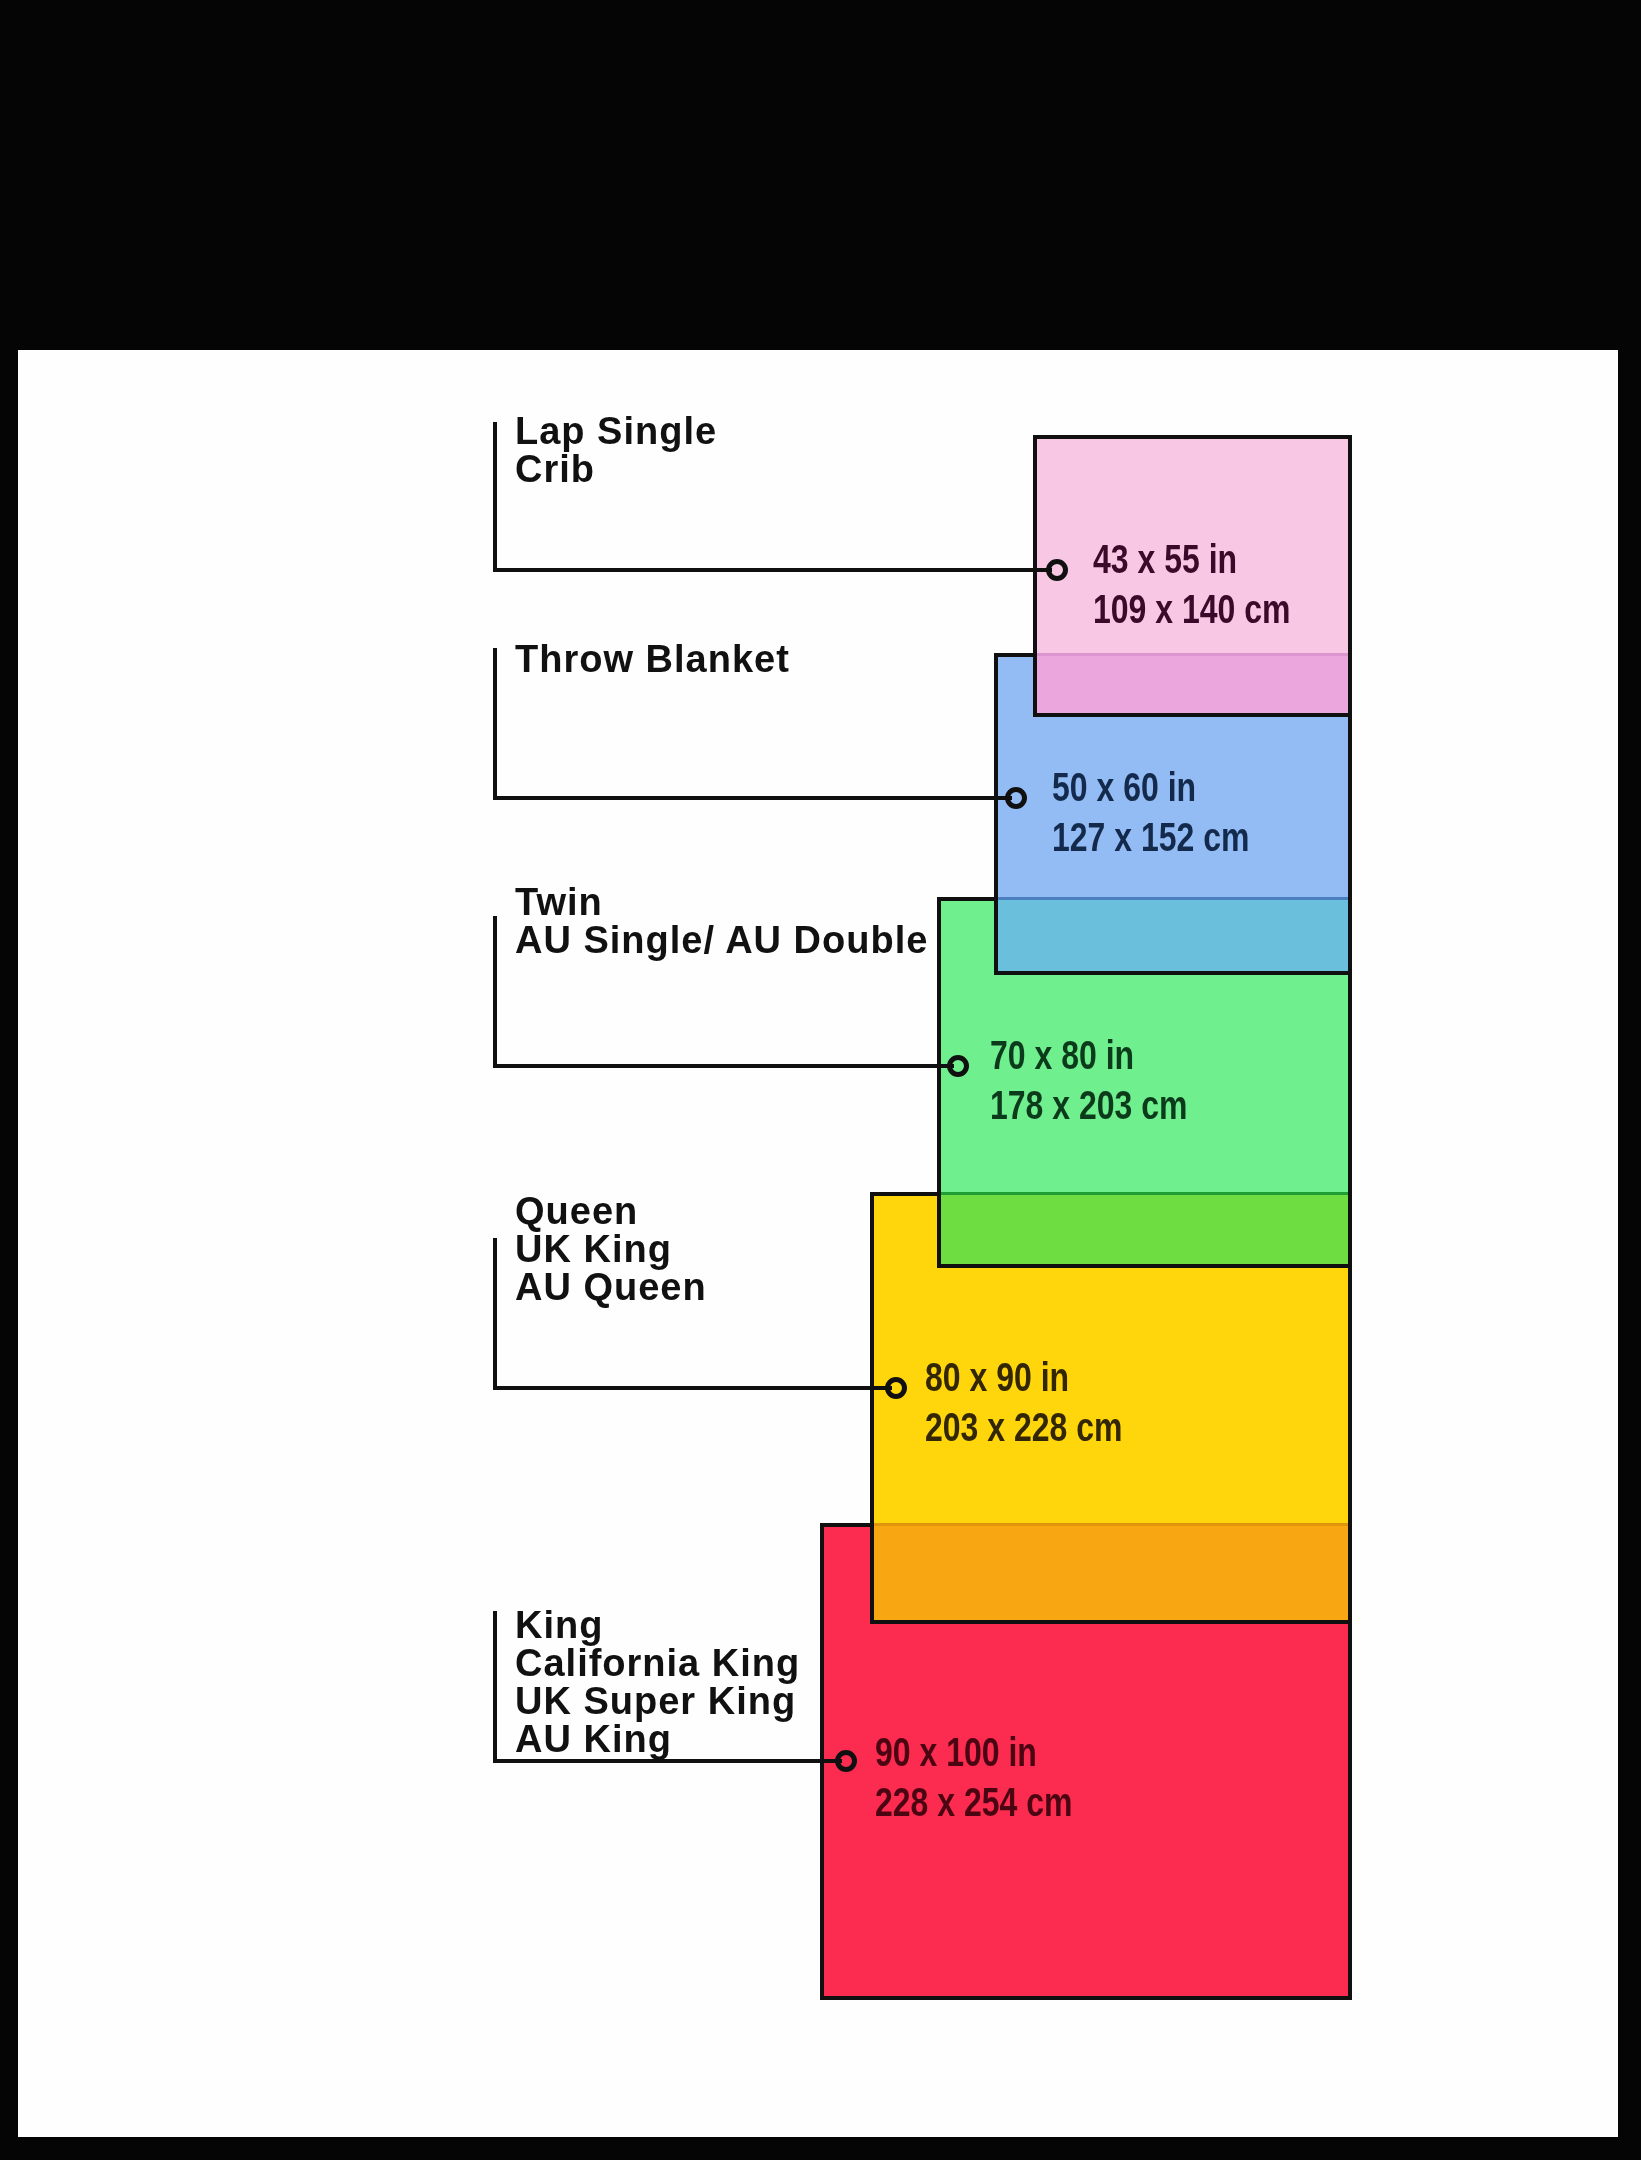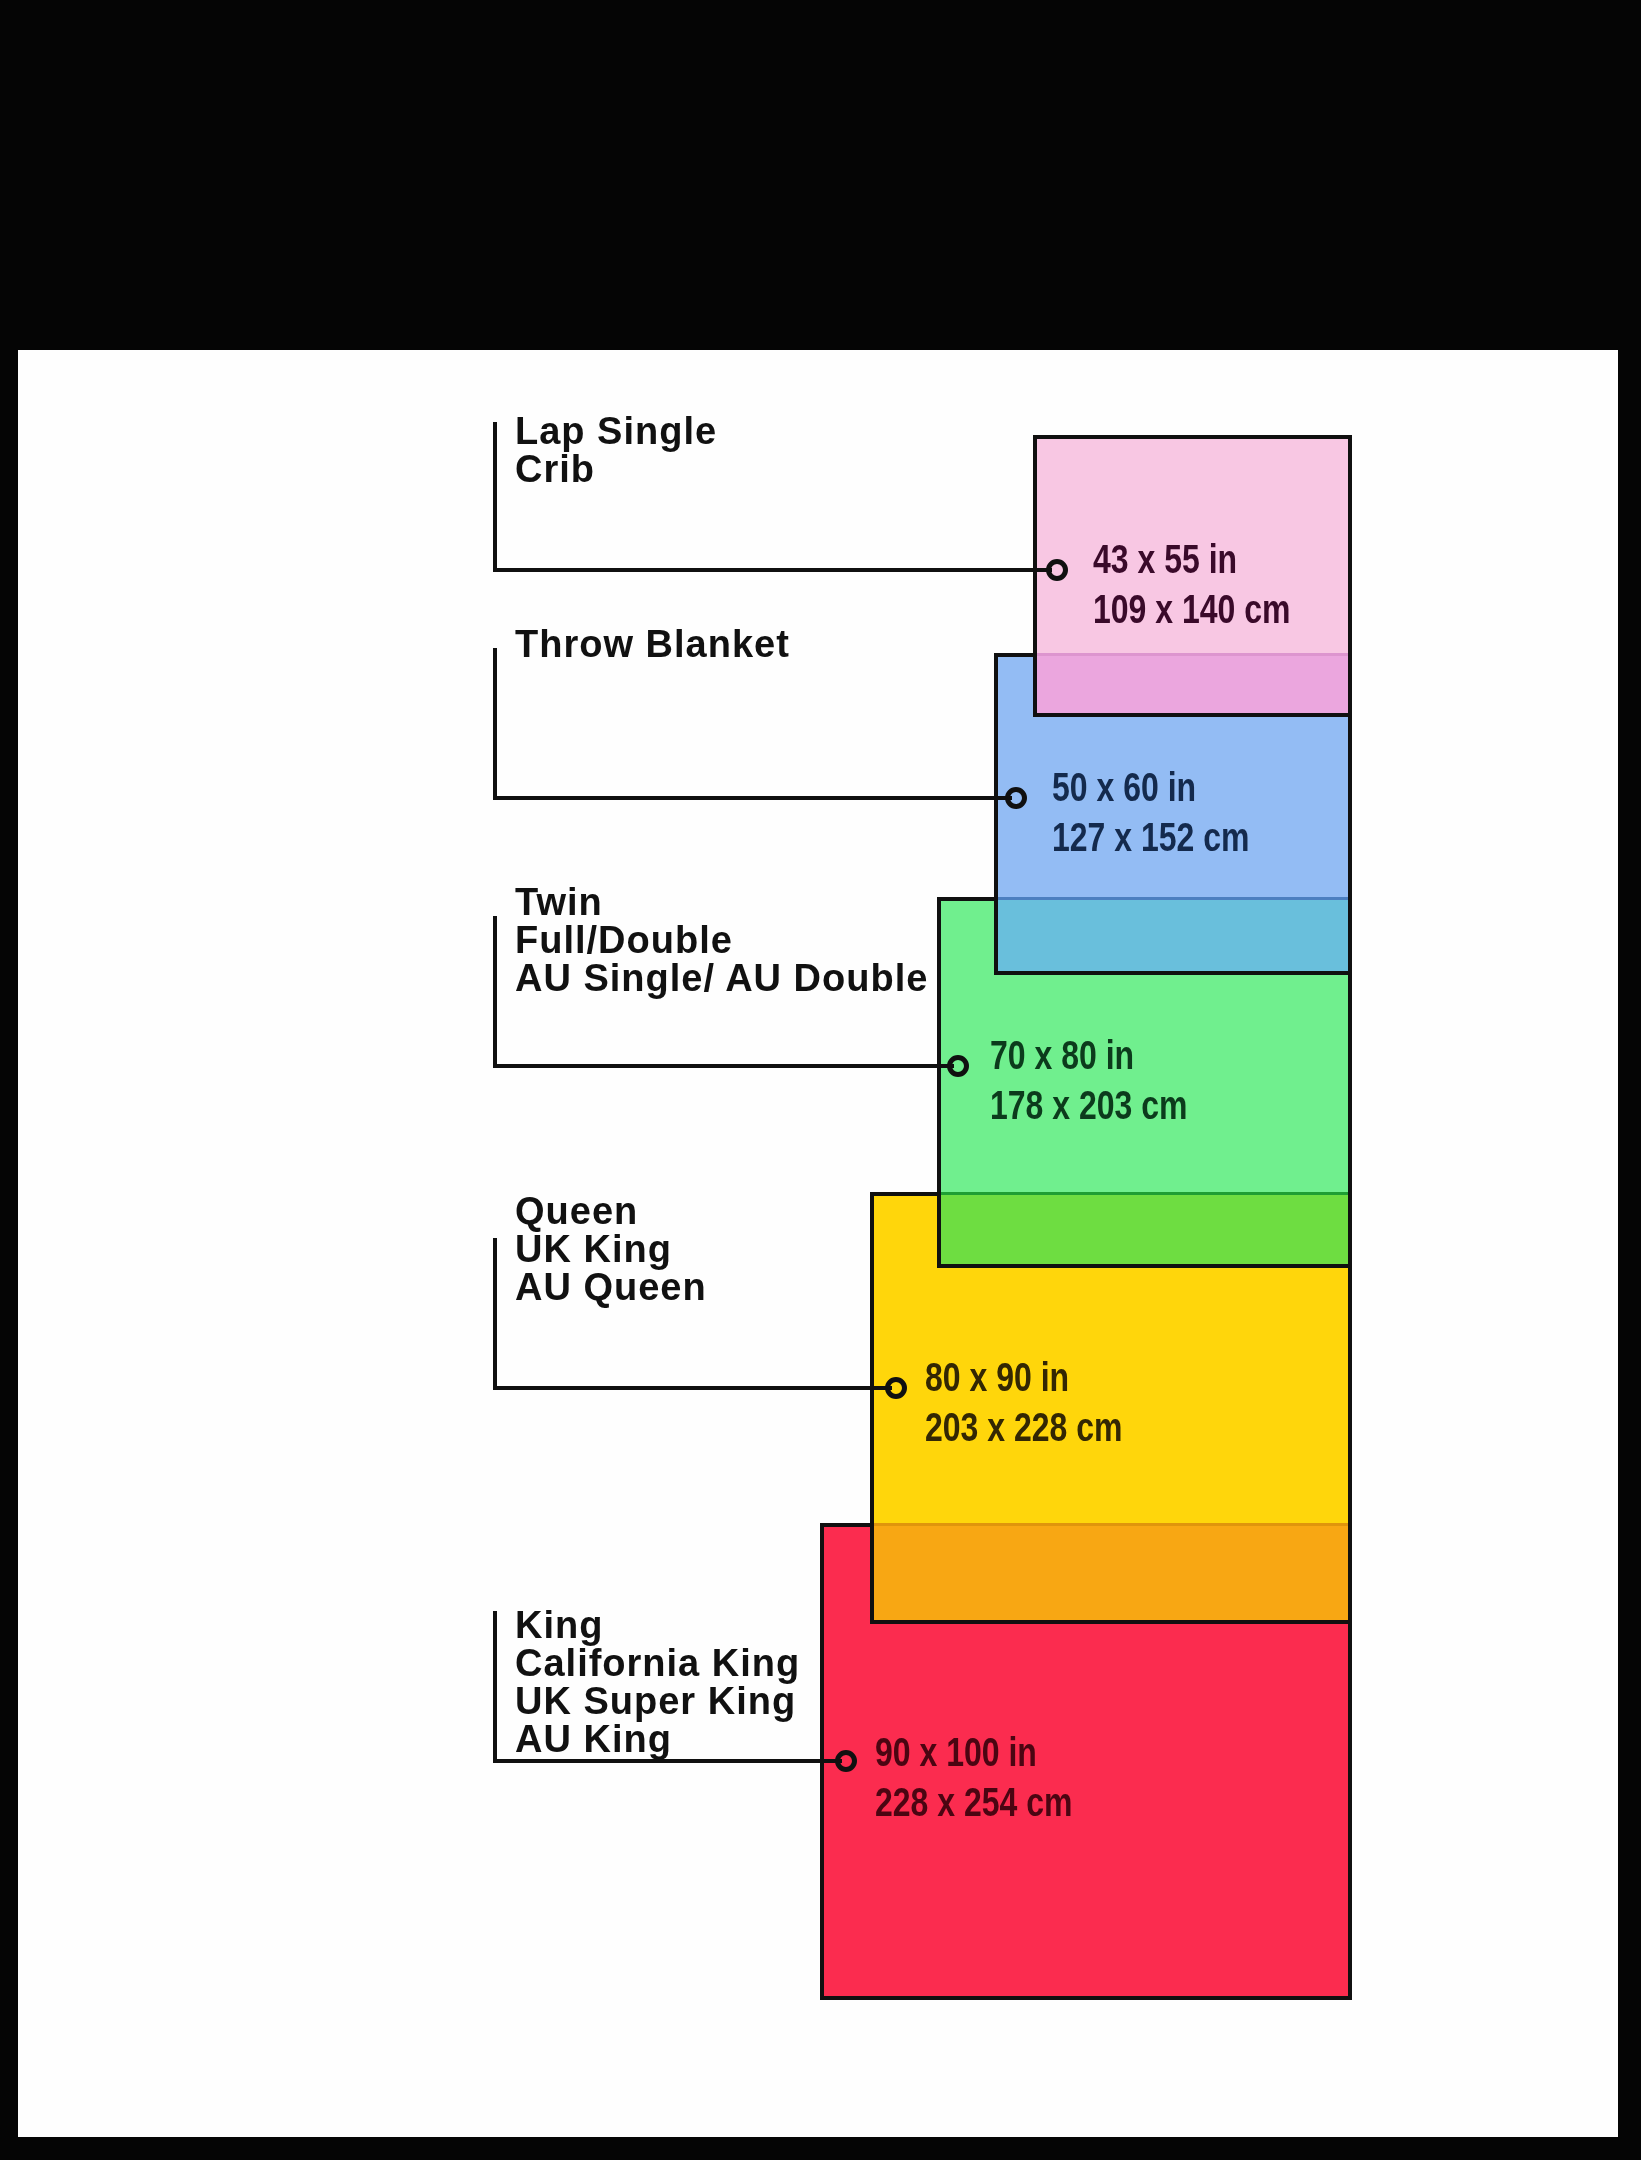--- a/index.html
+++ b/index.html
@@ -65,21 +65,21 @@
   .d3{left:947px;top:1055px;}
   .d4{left:885px;top:1377px;}
   .d5{left:835px;top:1750px;}
   
   .size-label{
     position:absolute;left:515px;z-index:8;
     font-size:38px;line-height:38px;font-weight:700;
     letter-spacing:1px;color:#111;
   }
   .L1{top:412px;}
-  .L2{top:625px;text-align:right;}
+  .L2{top:640px;text-align:right;}
   .L3{top:883px;}
   .L4{top:1192px;}
   .L5{top:1606px;}
   
   .dims{
     position:absolute;z-index:9;
     font-size:40px;line-height:50px;font-weight:700;
     transform:scaleX(.8);transform-origin:left top;
     white-space:nowrap;
   }
@@ -137,21 +137,20 @@
 
   <div class="size-label L1">
     <div>Lap Single</div>
     <div>Crib</div>
   </div>
   <div class="size-label L2">
     <div>Throw Blanket</div>
   </div>
   <div class="size-label L3">
     <div>Twin</div>
-    <div>Full/Double</div>
     <div>AU Single/ AU Double</div>
   </div>
   <div class="size-label L4">
     <div>Queen</div>
     <div>UK King</div>
     <div>AU Queen</div>
   </div>
   <div class="size-label L5">
     <div>King</div>
     <div>California King</div>

